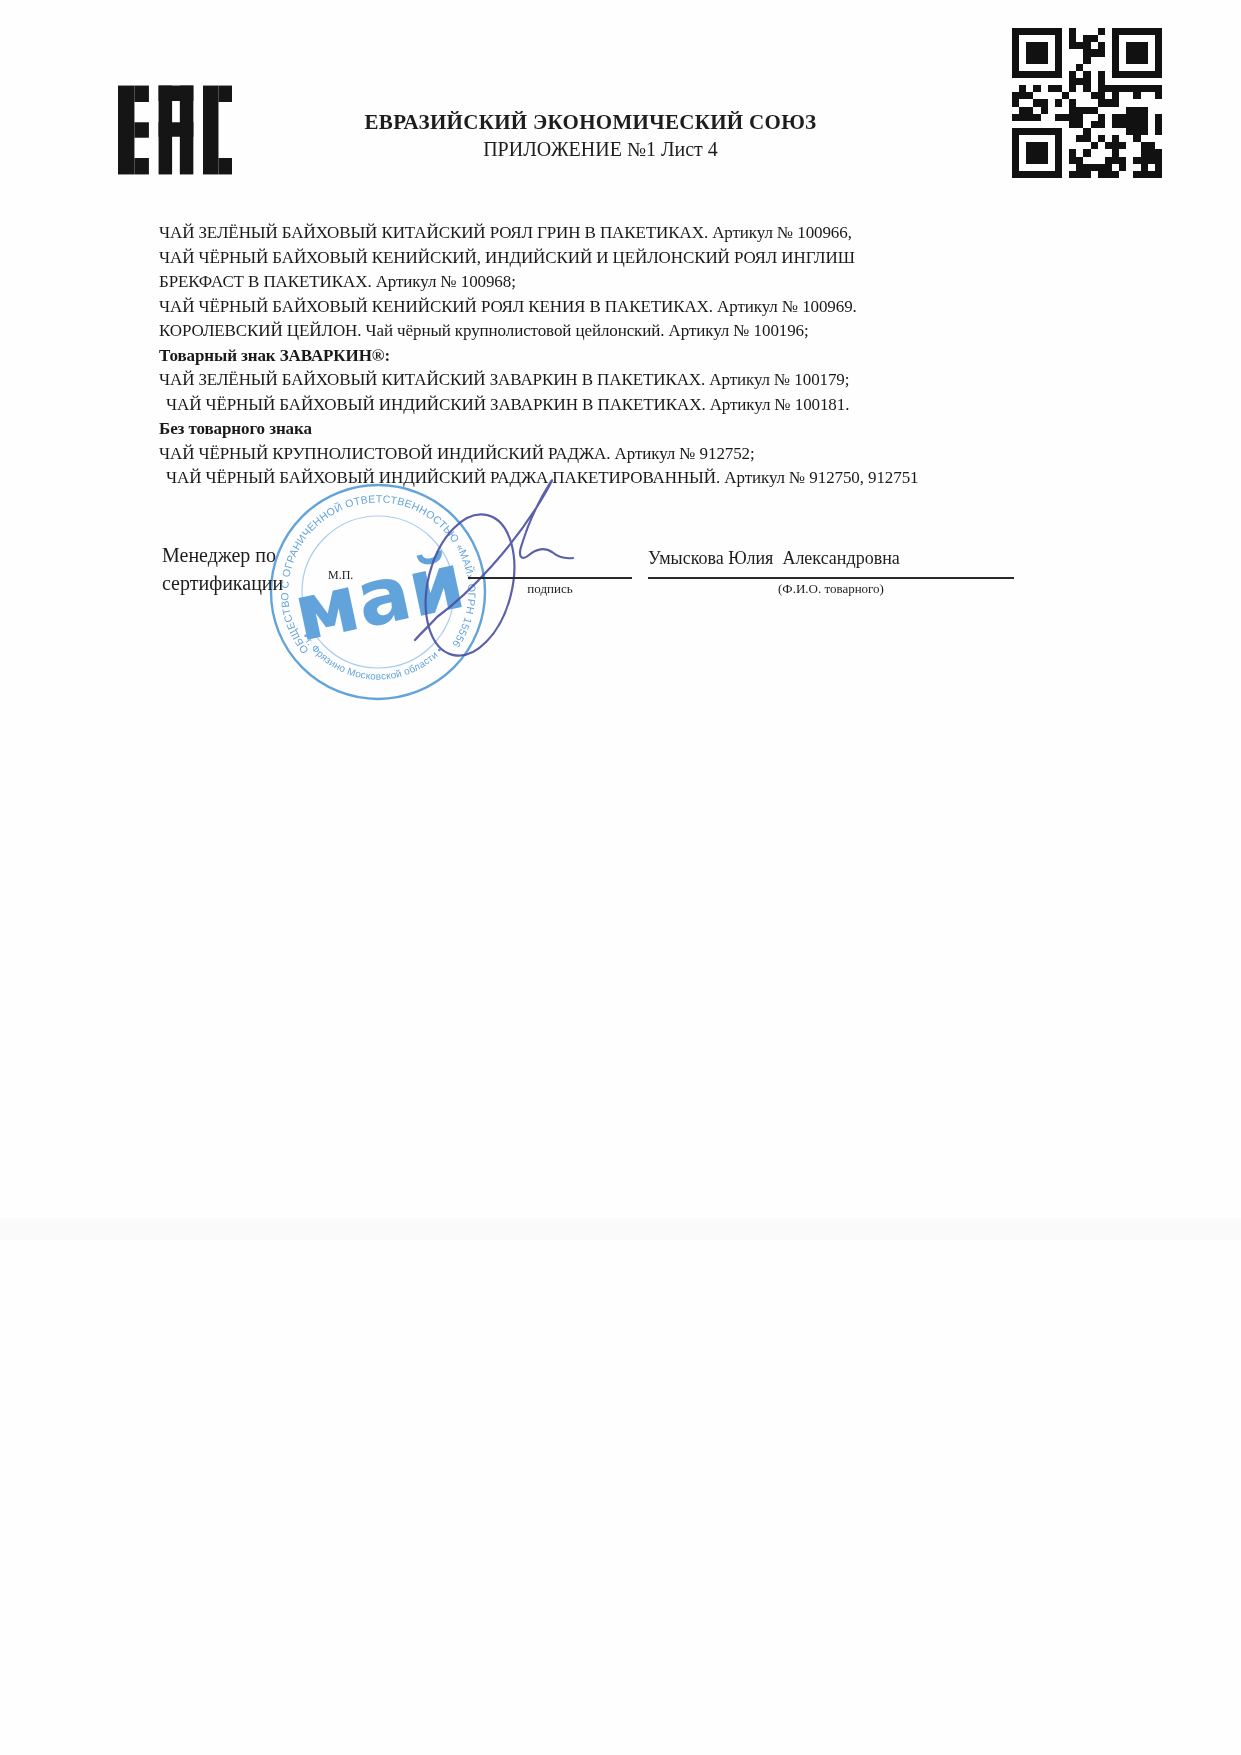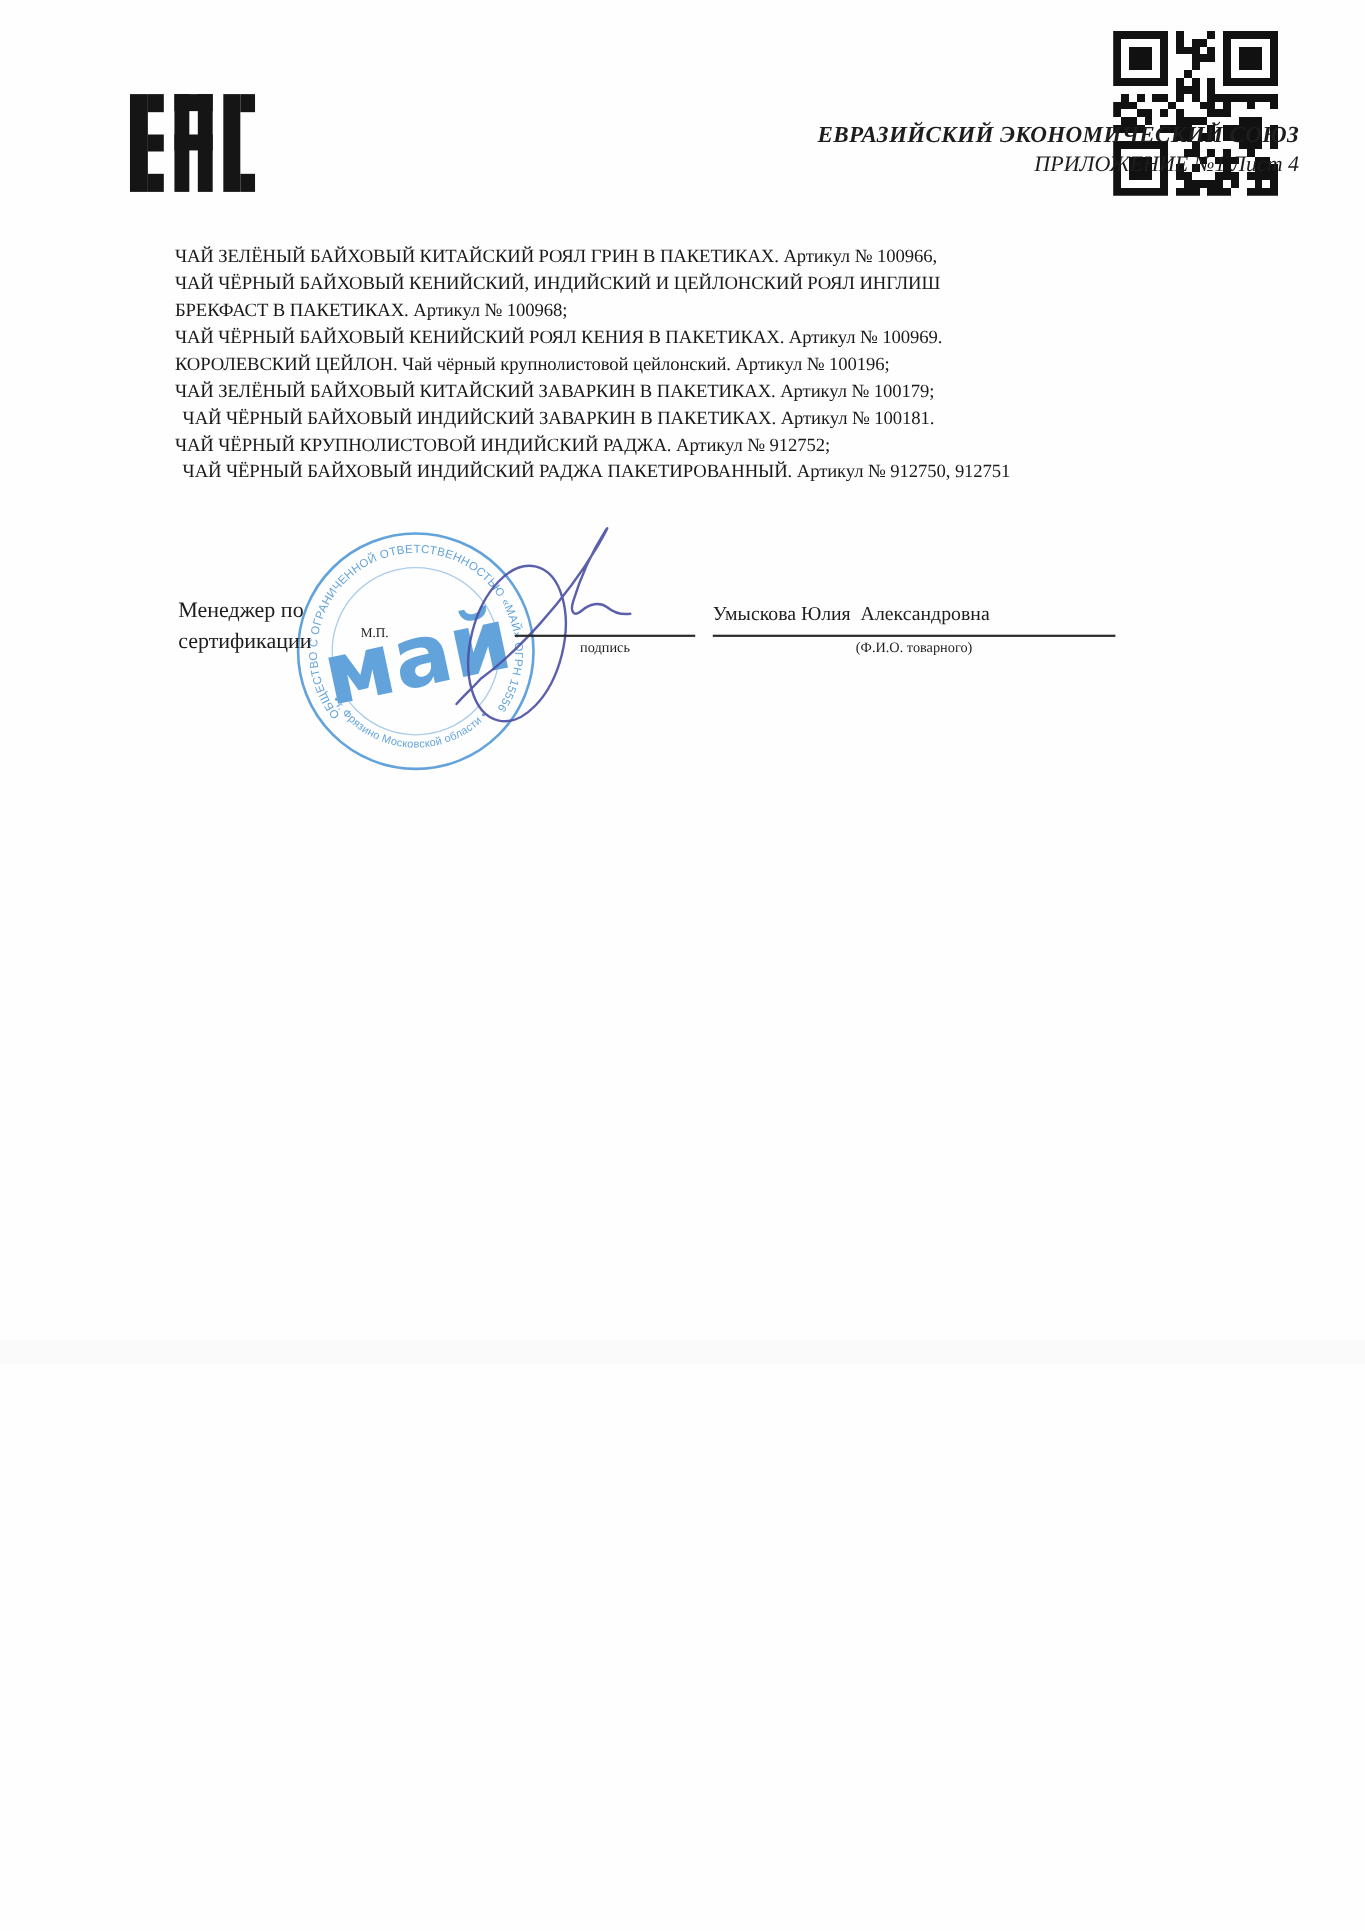--- a/index.html
+++ b/index.html
@@ -11,21 +11,21 @@
   .page { position:absolute; inset:0; background:#fffefe; }
 
   
   .eac-logo { position:absolute; left:118px; top:84px; width:114px; height:92px; }
 
   
   .qr { position:absolute; left:1012px; top:28px; width:150px; height:150px; }
   .qr svg { width:150px; height:150px; shape-rendering:crispEdges; }
 
   
-  .header-block { position:absolute; left:0; right:60px; top:110px; text-align:right;font-style:italic; }
+  .header-block { position:absolute; left:0; right:60px; top:110px; text-align:center; }
   .union-title { font-size:21px; font-weight:bold; letter-spacing:0.3px; }
   .annex-line  { font-size:20px; margin-top:3px;padding-left:20px; }
   .decl-line   { font-size:20px; margin-top:15px; letter-spacing:0.2px; }
 
   
   .products {
     position:absolute; left:159px; top:221px; width:900px;
     font-family:Liberation Serif, serif;
     font-size:17px; line-height:24.5px; color:#191919; letter-spacing:-0.1px;
   }
@@ -321,22 +321,24 @@
     <div class="union-title">ЕВРАЗИЙСКИЙ ЭКОНОМИЧЕСКИЙ СОЮЗ</div>
     <div class="annex-line">ПРИЛОЖЕНИЕ №1 Лист 4</div>
   </div>
 
   <div class="products">
     <div class="line">ЧАЙ ЗЕЛЁНЫЙ БАЙХОВЫЙ КИТАЙСКИЙ РОЯЛ ГРИН В ПАКЕТИКАХ. Артикул № 100966,</div>
     <div class="line">ЧАЙ ЧЁРНЫЙ БАЙХОВЫЙ КЕНИЙСКИЙ, ИНДИЙСКИЙ И ЦЕЙЛОНСКИЙ РОЯЛ ИНГЛИШ</div>
     <div class="line">БРЕКФАСТ В ПАКЕТИКАХ. Артикул № 100968;</div>
     <div class="line">ЧАЙ ЧЁРНЫЙ БАЙХОВЫЙ КЕНИЙСКИЙ РОЯЛ КЕНИЯ В ПАКЕТИКАХ. Артикул № 100969.</div>
     <div class="line">КОРОЛЕВСКИЙ ЦЕЙЛОН. Чай чёрный крупнолистовой цейлонский. Артикул № 100196;</div>
+    <div class="line bold">Товарный знак ЗАВАРКИН®:</div>
     <div class="line">ЧАЙ ЗЕЛЁНЫЙ БАЙХОВЫЙ КИТАЙСКИЙ ЗАВАРКИН В ПАКЕТИКАХ. Артикул № 100179;</div>
     <div class="line indent">ЧАЙ ЧЁРНЫЙ БАЙХОВЫЙ ИНДИЙСКИЙ ЗАВАРКИН В ПАКЕТИКАХ. Артикул № 100181.</div>
+    <div class="line bold">Без товарного знака</div>
     <div class="line">ЧАЙ ЧЁРНЫЙ КРУПНОЛИСТОВОЙ ИНДИЙСКИЙ РАДЖА. Артикул № 912752;</div>
     <div class="line indent">ЧАЙ ЧЁРНЫЙ БАЙХОВЫЙ ИНДИЙСКИЙ РАДЖА ПАКЕТИРОВАННЫЙ. Артикул № 912750, 912751</div>
   </div>
 
   <div class="role-label">
     <div>Менеджер по</div>
     <div>сертификации</div>
   </div>
   <div class="mp-label">М.П.</div>
 

